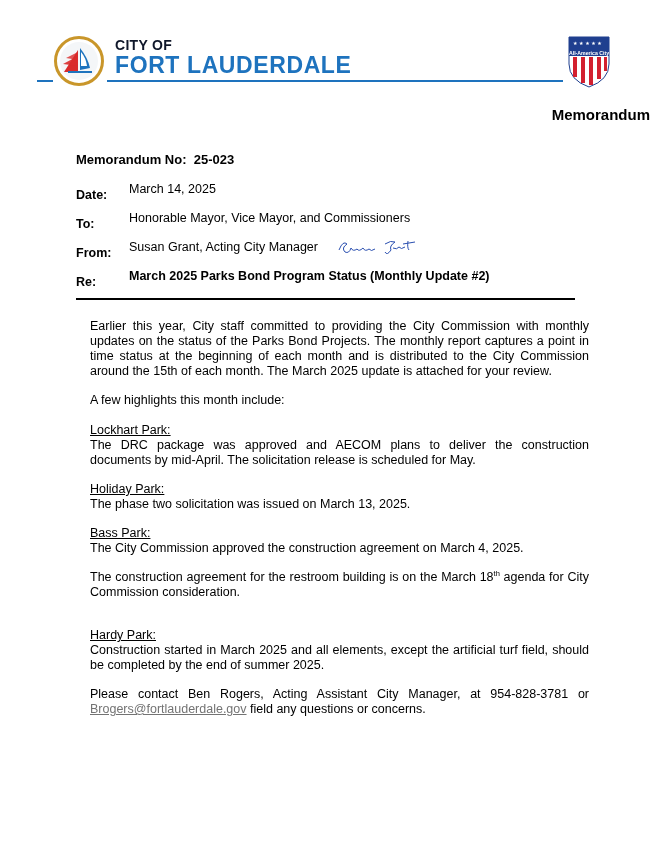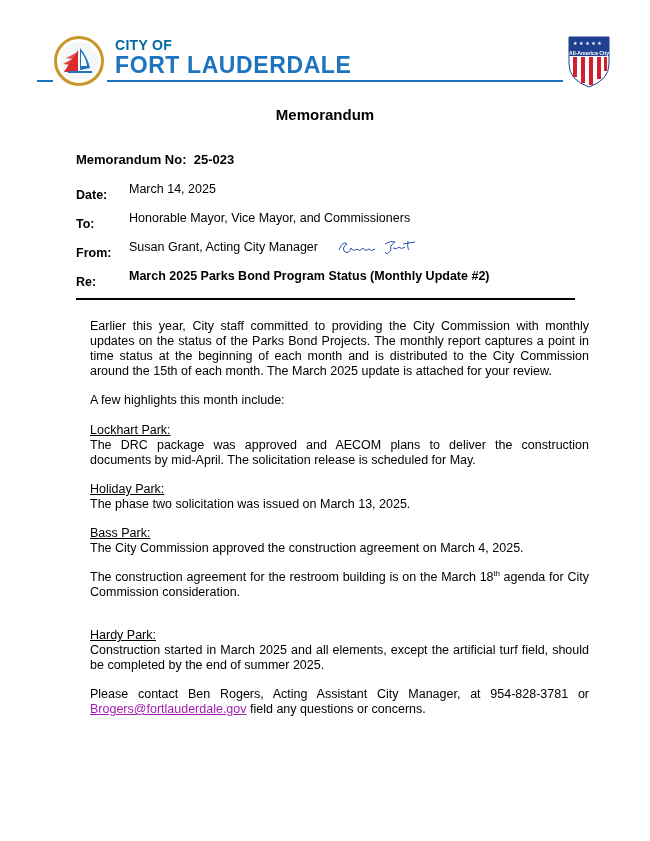--- a/index.html
+++ b/index.html
@@ -2,40 +2,40 @@
 <html><head>
 <meta charset="utf-8">
 <style>
   html, body { margin: 0; padding: 0; background: #ffffff; }
   body { width: 650px; height: 841px; position: relative; overflow: hidden;
          font-family: "Liberation Sans", sans-serif; color: #000; }
   .abs { position: absolute; }
 
   
   #logo-seal { left: 54px; top: 36px; width: 50px; height: 50px; }
-  #logo-text-small { left: 115px; top: 38px; font-size: 14px; font-weight: bold; color: #0369a1; letter-spacing: 0.3px; line-height: 14px; }
+  #logo-text-small { left: 115px; top: 38px; font-size: 14px; font-weight: bold; color: #0f172a; letter-spacing: 0.3px; line-height: 14px; }
   #logo-text-big { left: 115px; top: 52px; font-size: 23px; font-weight: bold; color: #1e73be; letter-spacing: 0.6px; line-height: 26px; }
   #rule-left { left: 37px; top: 80px; width: 16px; height: 2px; background: #1e73be; }
   #rule-right { left: 107px; top: 80px; width: 456px; height: 2px; background: #1e73be; }
   #aac-shield { left: 568px; top: 36px; width: 42px; height: 52px; }
 
-  #title { left: 0; width: 650px; top: 106px; text-align: center; font-size: 15px; font-weight: bold; }
+  #title { left: 0; width: 650px; top: 106px; text-align: right; font-size: 15px; font-weight: bold; }
 
   .hdr { font-size: 12.5px; line-height: 15px; }
   .hdr-label { font-weight: bold; position: absolute; left: 76px; margin-top: 6px; }
   .hdr-value { position: absolute; left: 129px; }
   #memo-no { left: 76px; top: 152px; font-weight: bold; font-size: 13px; }
   #sig { left: 335px; top: 236px; width: 90px; height: 22px; }
   #divider { left: 76px; top: 298px; width: 499px; height: 2px; background: #000; }
 
   .para { position: absolute; left: 76px; width: 499px; font-size: 12.5px; line-height: 15px; text-align: justify; margin-left: 14px; }
   .para.last-left { text-align-last: left; }
   .sec-title { text-decoration: underline; }
   sup { font-size: 7.5px; line-height: 0; vertical-align: super; }
-  a.email { color: #a21caf; text-decoration: underline; }
+  a.email { color: #737373; text-decoration: underline; }
 </style>
 </head>
 <body>
 
 <div id="logo-seal" class="abs">
   <svg width="50" height="50" viewBox="0 0 50 50">
     <circle cx="25" cy="25" r="23.5" fill="#fff" stroke="#c9962a" stroke-width="3"></circle>
     <circle cx="25" cy="25" r="19" fill="#f4f6f8"></circle>
     <g fill="#d92b2b">
       <path d="M24 14 L24 36 L10 36 Z"></path>

